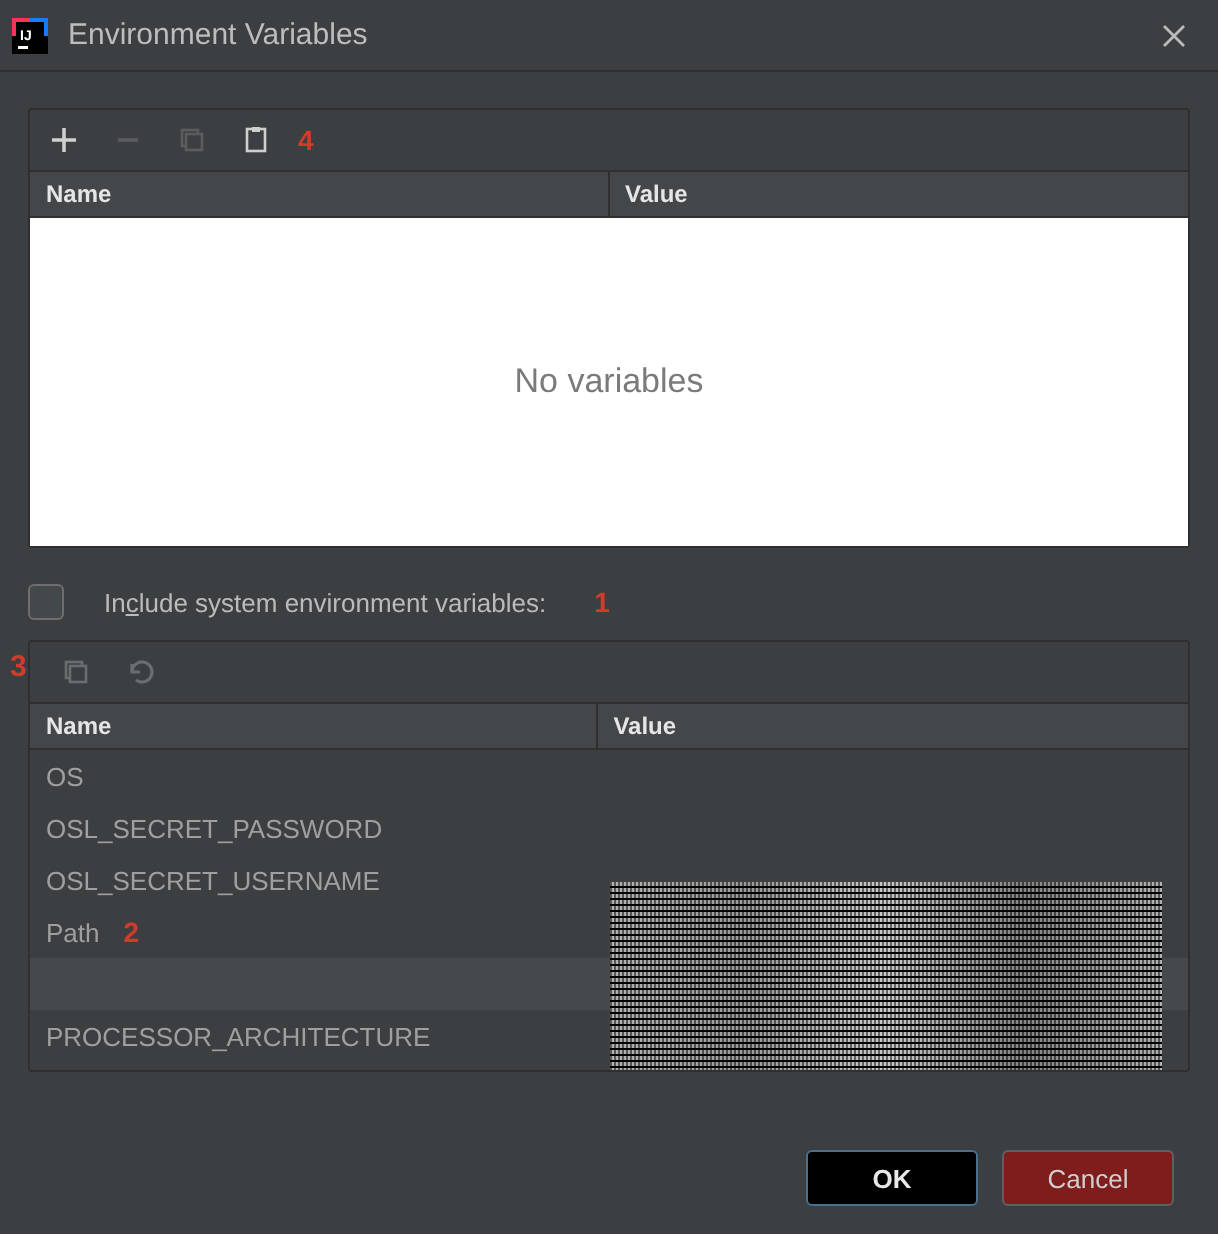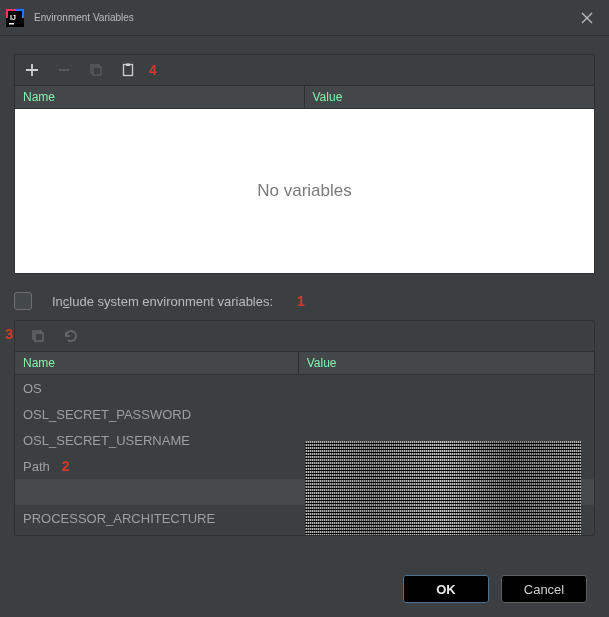--- a/index.html
+++ b/index.html
@@ -18,21 +18,21 @@
     display: flex;
     align-items: center;
     padding: 0 8px 0 6px;
     border-bottom: 1px solid #2d2f30;
   }
   .titlebar .app-icon {
     width: 18px; height: 18px;
     margin-right: 10px;
     display: inline-flex; align-items: center; justify-content: center;
   }
-  .titlebar .title { flex: 1; color: #bdbdbd; font-size: 10px; }
+  .titlebar .title { flex: 1; color: #bdbdbd; font-size: 15px; }
   .titlebar .close {
     width: 28px; height: 28px;
     display:flex; align-items:center; justify-content:center;
     color: #bbbbbb; cursor: pointer;
   }
   .section-label {
     color: #bbbbbb;
     font-size: 13px;
   }
   .section-label u { text-decoration: underline; }
@@ -62,21 +62,22 @@
     font-weight: bold;
     font-size: 14px;
   }
   .tbl-header {
     display:flex;
     background: #434749;
     border-top: 1px solid #2d2f30;
     border-bottom: 1px solid #2d2f30;
     height: 24px;
     font-size: 12px;
-    color: #86efac;
+    color: #e5e5e5;
+    font-weight: bold;
   }
   .tbl-header .col {
     display:flex; align-items:center;
     padding: 0 8px;
   }
   .tbl-header .col.name { width: 50%; border-right: 1px solid #2d2f30; }
   .tbl-header .col.value { width: 50%; }
   .tbl-body {
     flex:1;
     background: #ffffff;
@@ -145,21 +146,21 @@
     font-size: 13px;
     cursor: pointer;
   }
   .btn.primary {
     background: #000000;
     border: 1px solid #4a708e;
     color: #e8e8e8;
     font-weight: 600;
   }
   .btn.secondary {
-    background: #000000;
+    background: #7f1d1d;
     border: 1px solid #5c6164;
     color: #cfcfcf;
   }
   .annot-abs {
     position:absolute;
     color:#d23a2a;
     font-weight:bold;
     font-size:15px;
     z-index: 5;
   }

